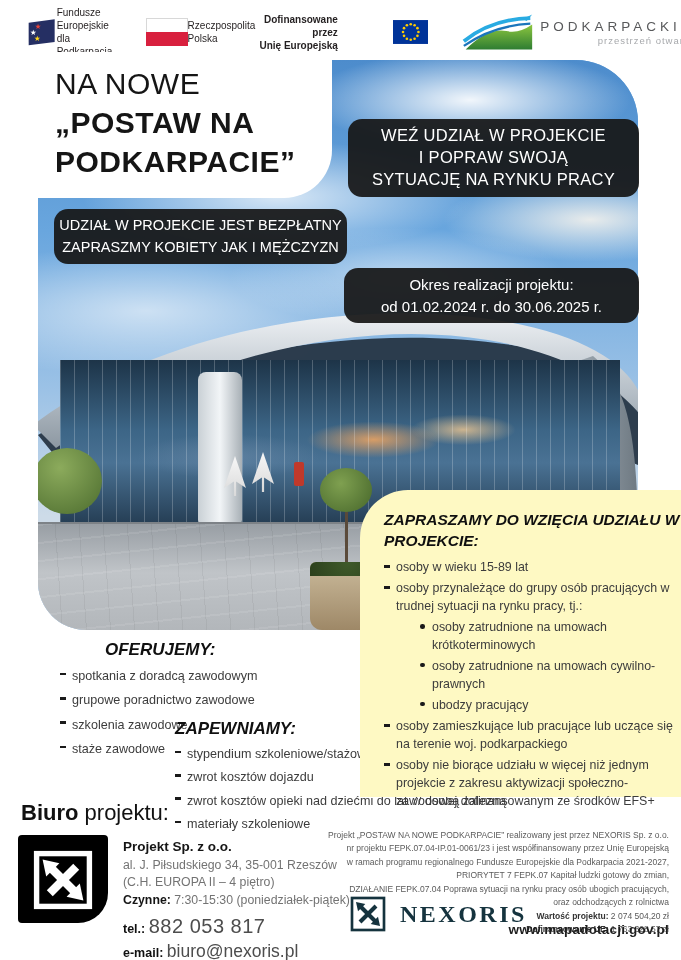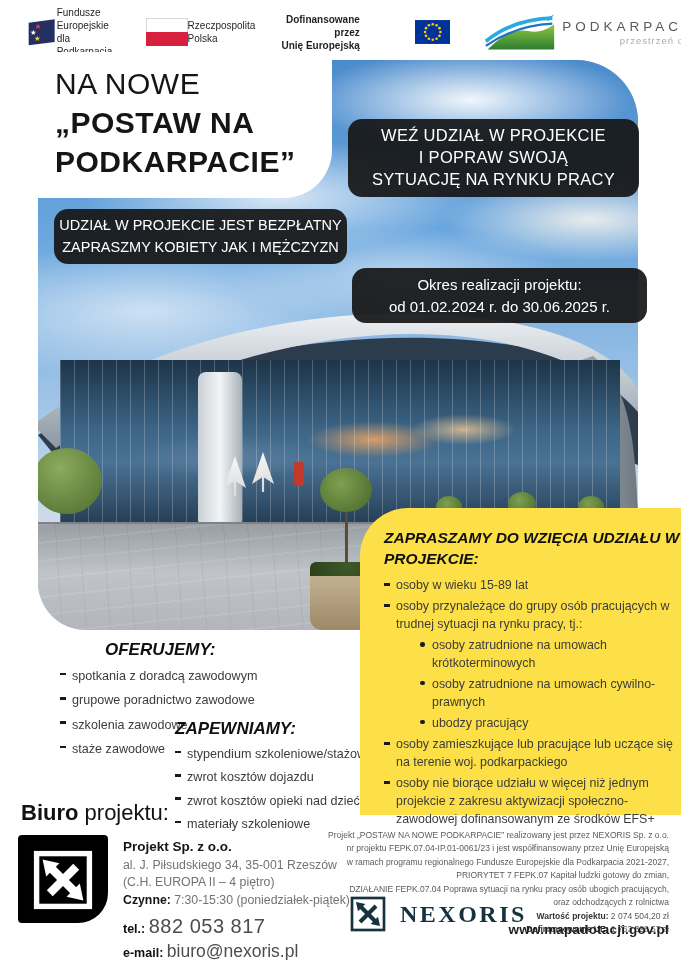--- a/index.html
+++ b/index.html
@@ -64,24 +64,24 @@
     border-radius:0 0 48px 0;padding:12px 0 0 55px;box-sizing:border-box;z-index:5;}
   .title-line{font-size:30px;line-height:1.3;color:#151515;letter-spacing:.5px;}
   .tw800{font-weight:800;}
   .tw400{font-weight:400;}
 
   
   .banner{position:absolute;background:rgba(23,23,23,.93);color:#fff;text-align:center;
     border-radius:14px;display:flex;flex-direction:column;justify-content:center;z-index:6;}
   .banner-join{left:348px;top:119px;width:291px;height:78px;font-size:16.5px;line-height:1.33;font-weight:500;letter-spacing:.3px;}
   .banner-free{left:54px;top:209px;width:293px;height:55px;font-size:14.5px;line-height:1.45;font-weight:500;}
-  .banner-period{left:352px;top:268px;width:295px;height:55px;font-size:15px;line-height:1.45;font-weight:400;}
-
-  
-  .invite-card{position:absolute;left:360px;top:508px;width:321px;height:307px;background:#fde047;
+  .banner-period{left:344px;top:268px;width:295px;height:55px;font-size:15px;line-height:1.45;font-weight:400;}
+
+  
+  .invite-card{position:absolute;left:360px;top:490px;width:321px;height:307px;background:#fef9c3;
     border-radius:48px 0 0 0;padding:20px 6px 0 24px;box-sizing:border-box;z-index:5;}
   .sec-heading{font-weight:800;font-style:italic;color:#101010;}
   .invite-heading{font-size:15.5px;line-height:1.35;width:300px;margin-bottom:7px;}
   .blist{list-style:none;margin:0;padding:0;font-size:12.4px;line-height:1.45;color:#3c3c3c;}
   .blist > li{position:relative;padding-left:12px;margin-bottom:3px;}
   .blist > li::before{content:"";position:absolute;left:0;top:.52em;width:6px;height:2.6px;background:#1a1a1a;}
   .dotlist{list-style:none;margin:3px 0 0 24px;padding:0;}
   .dotlist > li{position:relative;padding-left:12px;margin-bottom:3px;}
   .dotlist > li::before{content:"";position:absolute;left:0;top:.42em;width:4.5px;height:4.5px;border-radius:50%;background:#1a1a1a;}
 
@@ -145,21 +145,21 @@
       <div class="flag-pl">
           <div class="w"></div>
           <div class="r"></div>
         </div>
       <div class="logo-text">
         <div>Rzeczpospolita</div>
         <div>Polska</div>
       </div>
     </div>
 
-    <div class="logo-block" style="margin-left:22px;gap:48px;">
+    <div class="logo-block" style="gap:48px;">
       <div class="eu-text">
         <div>Dofinansowane przez</div>
         <div>Unię Europejską</div>
       </div>
       <svg width="44" height="30" viewBox="0 0 46 31">
         <rect x="0" y="0" width="46" height="31" fill="#003399"></rect>
         <g fill="#ffcc00">
           <circle cx="33" cy="15.5" r="1.7"></circle>
             <circle cx="31.7" cy="20.5" r="1.7"></circle>
             <circle cx="28" cy="24.2" r="1.7"></circle>

